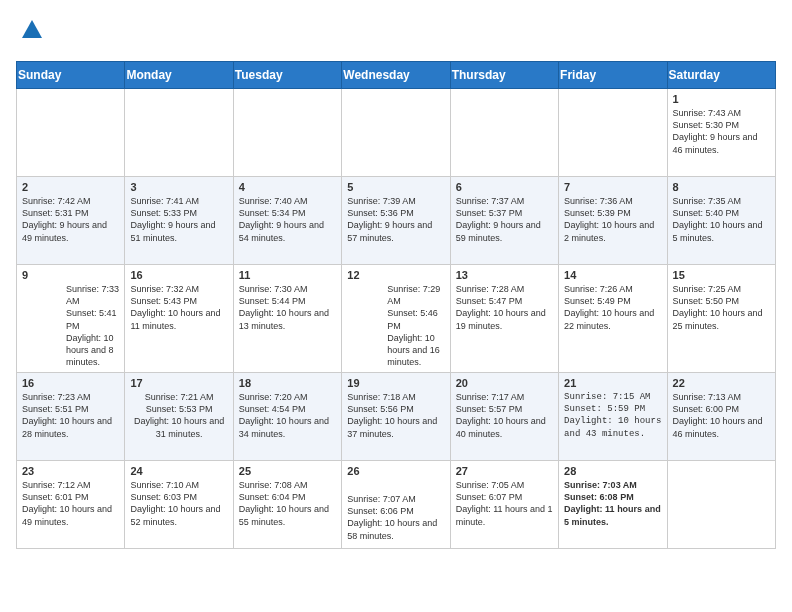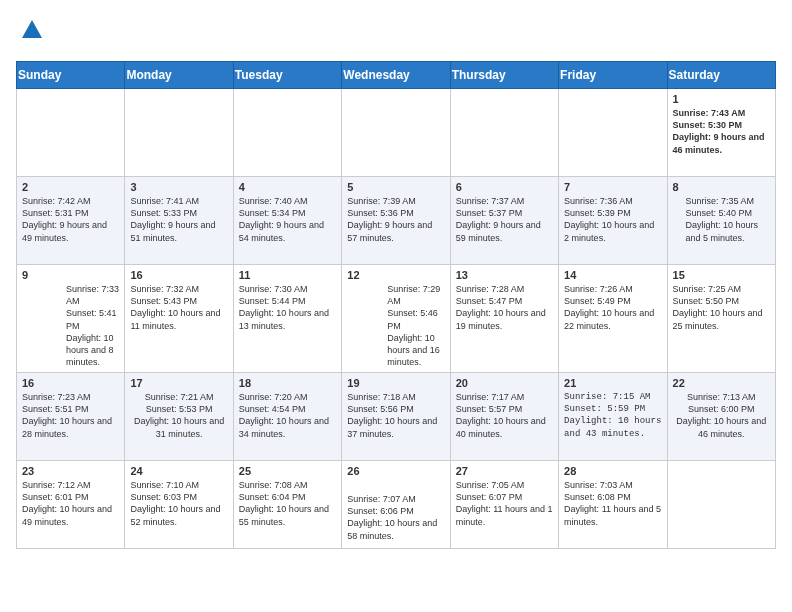--- a/index.html
+++ b/index.html
@@ -124,21 +124,21 @@
   <tbody id="calendar-body">
   <tr>
         <td class="empty-cell"></td>
         <td class="empty-cell"></td>
         <td class="empty-cell"></td>
         <td class="empty-cell"></td>
         <td class="empty-cell"></td>
         <td class="empty-cell"></td>
         <td>
           <span class="day-num">1</span>
-          <div class="day-info" style="white-space: pre-line; font-weight: bold;">Sunrise: 7:43 AM
+          <div class="day-info" style="white-space: pre-line;">Sunrise: 7:43 AM
 Sunset: 5:30 PM
 Daylight: 9 hours and 46 minutes.</div>
         </td>
       </tr>
       <tr>
         <td>
           <span class="day-num">2</span>
           <div class="day-info" style="white-space: pre-line;">Sunrise: 7:42 AM
 Sunset: 5:31 PM
 Daylight: 9 hours and 49 minutes.</div>
@@ -168,21 +168,21 @@
 Daylight: 9 hours and 59 minutes.</div>
         </td>
         <td>
           <span class="day-num">7</span>
           <div class="day-info" style="white-space: pre-line;">Sunrise: 7:36 AM
 Sunset: 5:39 PM
 Daylight: 10 hours and 2 minutes.</div>
         </td>
         <td>
           <span class="day-num">8</span>
-          <div class="day-info" style="white-space: pre-line; margin-left: 13px;">Sunrise: 7:35 AM
+          <div class="day-info" style="white-space: pre-line;">Sunrise: 7:35 AM
 Sunset: 5:40 PM
 Daylight: 10 hours and 5 minutes.</div>
         </td>
       </tr>
       <tr>
         <td>
           <span class="day-num">9</span>
           <div class="day-info" style="white-space: pre-line; margin-left: 44px;">Sunrise: 7:33 AM
 Sunset: 5:41 PM
 Daylight: 10 hours and 8 minutes.</div>
@@ -256,21 +256,21 @@
 Daylight: 10 hours and 40 minutes.</div>
         </td>
         <td>
           <span class="day-num">21</span>
           <div class="day-info" style="white-space: pre-line; font-family: Liberation Mono, monospace;">Sunrise: 7:15 AM
 Sunset: 5:59 PM
 Daylight: 10 hours and 43 minutes.</div>
         </td>
         <td>
           <span class="day-num">22</span>
-          <div class="day-info" style="white-space: pre-line; text-align: center;">Sunrise: 7:13 AM
+          <div class="day-info" style="white-space: pre-line;">Sunrise: 7:13 AM
 Sunset: 6:00 PM
 Daylight: 10 hours and 46 minutes.</div>
         </td>
       </tr>
       <tr>
         <td>
           <span class="day-num">23</span>
           <div class="day-info" style="white-space: pre-line;">Sunrise: 7:12 AM
 Sunset: 6:01 PM
 Daylight: 10 hours and 49 minutes.</div>
@@ -294,20 +294,20 @@
 Daylight: 10 hours and 58 minutes.</div>
         </td>
         <td>
           <span class="day-num">27</span>
           <div class="day-info" style="white-space: pre-line;">Sunrise: 7:05 AM
 Sunset: 6:07 PM
 Daylight: 11 hours and 1 minute.</div>
         </td>
         <td>
           <span class="day-num">28</span>
-          <div class="day-info" style="white-space: pre-line;">Sunrise: 7:03 AM
+          <div class="day-info" style="white-space: pre-line; font-weight: bold;">Sunrise: 7:03 AM
 Sunset: 6:08 PM
 Daylight: 11 hours and 5 minutes.</div>
         </td>
         <td class="empty-cell"></td>
       </tr>
     </tbody>
 </table>
 
 </body></html>

